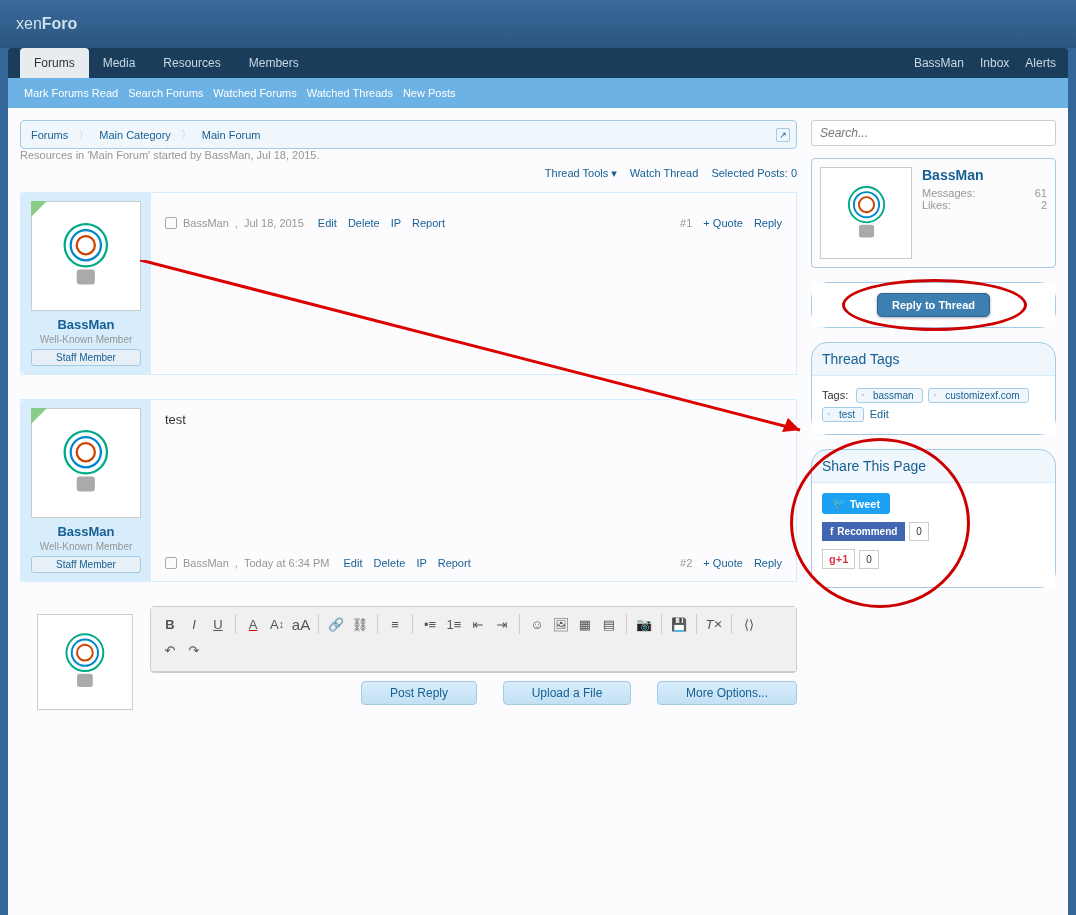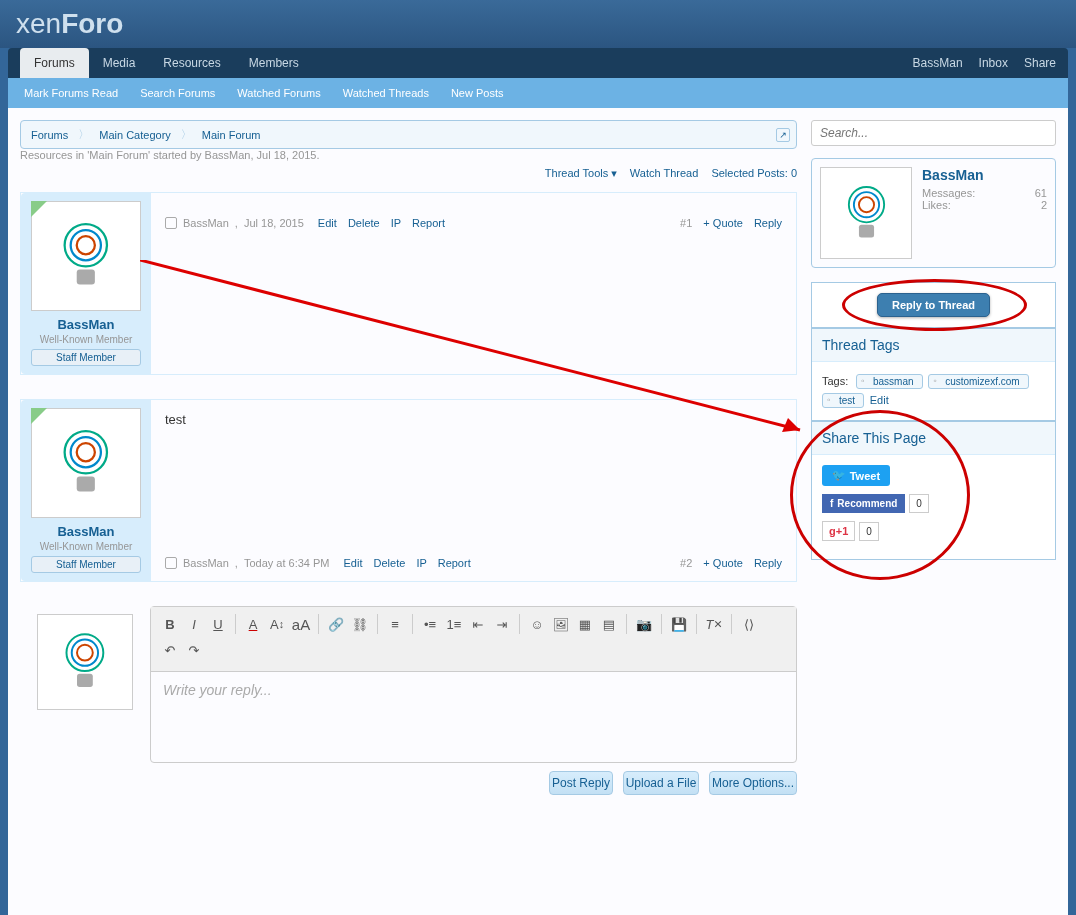--- a/index.html
+++ b/index.html
@@ -1,26 +1,26 @@
 <!DOCTYPE html>
 <html><head>
 <meta charset="utf-8">
 <style>
 * { box-sizing: border-box; margin: 0; padding: 0; }
 body { font-family: "Lucida Grande", "Trebuchet MS", Helvetica, Arial, sans-serif; font-size: 13px; background: #336699; color: #333; }
 .header { background: linear-gradient(#3a6a99, #2b5581); height: 48px; display: flex; align-items: center; padding: 0 16px; }
-.logo { color: #cfe0ee; font-size: 28px; font-weight: normal; }
+.logo { color: #cfe0ee; font-size: 16px; font-weight: normal; }
 .logo b { font-weight: bold; }
 .navbar { background: #1a3d5c; display: flex; align-items: center; padding: 0 12px; height: 30px; border-radius: 4px 4px 0 0; margin: 0 8px; justify-content: space-between; }
 .nav-left { display: flex; align-items: center; height: 100%; }
 .nav-tab { color: #c8d8e4; padding: 0 14px; height: 100%; display: flex; align-items: center; font-size: 12px; cursor: pointer; }
 .nav-tab.active { background: #e8ecef; color: #333; border-radius: 4px 4px 0 0; }
 .nav-right { display: flex; align-items: center; color: #c8d8e4; font-size: 12px; gap: 16px; }
 .nav-right span { cursor: pointer; }
-.subnav { background: #6cb2e4; height: 30px; display: flex; align-items: center; padding: 12px 16px; margin: 0 8px; gap: 22px; }
+.subnav { background: #6cb2e4; height: 30px; display: flex; align-items: center; padding: 12px 16px; margin: 0 8px; gap: 10px; }
 .subnav a { color: #fff; font-size: 11px; text-decoration: none; cursor: pointer; }
 .content { background: #fcfcff; margin: 0 8px 8px; padding: 12px; display: flex; gap: 14px; border-radius: 0 0 4px 4px; min-height: 830px; }
 .main { flex: 1; }
 .sidebar { width: 245px; }
 .breadcrumb { border: 1px solid #a5cae4; background: #f0f7fc; padding: 6px 10px; border-radius: 4px; font-size: 11px; color: #176093; display: flex; align-items: center; gap: 10px; position: relative; }
 .breadcrumb a { color: #176093; text-decoration: none; }
 .breadcrumb .sep { color: #a5cae4; }
 .breadcrumb .popout { position: absolute; right: 6px; top: 50%; transform: translateY(-50%); width: 14px; height: 14px; border: 1px solid #a5cae4; border-radius: 2px; font-size: 9px; text-align: center; line-height: 12px; color: #176093; cursor:pointer; }
 h1.title { font-size: 24px; font-weight: normal; color: #141414; margin: 10px 0 4px; }
 .desc { font-size: 11px; color: #969696; margin-bottom: 6px; }
@@ -47,28 +47,28 @@
 .editor-avatar { width: 130px; padding: 8px; }
 .editor-avatar .avatar { width:96px; height:96px; }
 .editor-avatar .avatar::before { display:none; }
 .editor { flex: 1; border: 1px solid #ccc; border-radius: 4px; }
 .toolbar { background: #f0f0f0; border-bottom: 1px solid #ccc; padding: 6px 8px; }
 .toolbar-row { display: flex; align-items: center; gap: 2px; margin-bottom: 4px; }
 .tb-btn { width: 22px; height: 22px; border: 1px solid transparent; display: flex; align-items: center; justify-content: center; font-size: 13px; color: #555; cursor: pointer; border-radius:2px; }
 .tb-sep { width: 1px; height: 20px; background: #ccc; margin: 0 4px; }
 .editor-area { padding: 10px 12px; min-height: 90px; font-style: italic; color: #aaa; font-size: 14px; }
 .buttons { text-align: right; margin-top: 8px; }
-.btn { background: linear-gradient(#d7edfc, #c3e0f4); border: 1px solid #a5cae4; color: #176093; padding: 4px 2px; font-size: 12px; border-radius: 4px; cursor: pointer; margin-left: 6px; }
+.btn { background: linear-gradient(#d7edfc, #c3e0f4); border: 1px solid #a5cae4; color: #176093; padding: 4px 28px; font-size: 12px; border-radius: 4px; cursor: pointer; margin-left: 22px; }
 .search-box { width: 100%; padding: 5px 8px; border: 1px solid #ccc; border-radius: 3px; font-size: 12px; margin-bottom: 12px; color:#aaa; font-style:italic; }
 .visitor-panel { border: 1px solid #a5cae4; border-radius: 4px; padding: 8px; display: flex; gap: 10px; margin-bottom: 14px; background:#fcfcff; }
 .visitor-avatar { width: 92px; height: 92px; border: 1px solid #ccc; background: #fff; display:flex; align-items:center; justify-content:center; }
 .visitor-info { flex: 1; font-size: 11px; color: #969696; }
 .visitor-info .name { color: #176093; font-weight: bold; font-size: 14px; margin-bottom: 4px; }
 .visitor-info dl { display: flex; justify-content: space-between; align-items: flex-end; }
-.sidebar-block { border: 1px solid #a5cae4; background: #f0f7fc; border-radius: 0; }
+.sidebar-block { border: 1px solid #a5cae4; background: #f0f7fc; border-radius: 16px; margin-bottom: 14px; }
 .sidebar-block h3 { color: #176093; font-size: 14px; font-weight: normal; padding: 8px 10px; border-bottom: 1px solid #d7edfc; }
 .sidebar-block .body { padding: 10px; background: #fff; }
 .reply-thread-wrap { text-align: center; padding: 14px; position: relative; }
 .reply-thread-btn { background: linear-gradient(#4a9, #176093); background: #3d7fb0; border: 1px solid #2b628f; color: #fff; padding: 5px 14px; border-radius: 5px; font-size: 11px; font-weight: bold; cursor: pointer; box-shadow: 0 1px 3px rgba(0,0,0,.3); }
 .tag-item { display: inline-block; border: 1px solid #a5cae4; background: #f0f7fc; color: #176093; font-size: 10px; padding: 1px 8px 1px 16px; border-radius: 3px; margin: 2px 2px 2px 0; position: relative; }
 .tag-item::before { content: "◦"; position: absolute; left: 4px; top: 0; color: #999; }
 .tags-label { font-size: 11px; color: #333; font-weight: normal; margin-right: 4px; }
 .tags-edit { color: #176093; font-size: 11px; cursor: pointer; }
 .tweet-btn { background: #1da1f2; color: #fff; border: none; padding: 4px 10px; border-radius: 3px; font-size: 11px; font-weight:bold; cursor: pointer; display:inline-flex; align-items:center; gap:4px; }
 .fb-btn { background: #4267b2; color: #fff; border: none; padding: 4px 8px; font-size: 10px; font-weight: bold; cursor: pointer; display:inline-flex; align-items:center; gap:4px; }
@@ -89,21 +89,21 @@
 <div class="navbar">
   <div class="nav-left">
     <a class="nav-tab active">Forums</a>
     <a class="nav-tab">Media</a>
     <a class="nav-tab">Resources</a>
     <a class="nav-tab">Members</a>
   </div>
   <div class="nav-right">
     <span>BassMan</span>
     <span>Inbox</span>
-    <span>Share</span>
+    <span>Alerts</span>
   </div>
 </div>
 
 <div class="subnav">
   <a>Mark Forums Read</a>
   <a>Search Forums</a>
   <a>Watched Forums</a>
   <a>Watched Threads</a>
   <a>New Posts</a>
 </div>
@@ -257,21 +257,20 @@
                   <sub>✕</sub>
                 </span>
               <span class="tb-sep"></span>
               <span class="tb-btn">⟨⟩</span>
             </div>
             <div class="toolbar-row">
               <span class="tb-btn">↶</span>
               <span class="tb-btn">↷</span>
             </div>
           </div>
-          <div class="editor-area">Write your reply...</div>
         </div>
         <div class="buttons">
           <button class="btn">Post Reply</button>
           <button class="btn">Upload a File</button>
           <button class="btn">More Options...</button>
         </div>
       </div>
     </div>
 
     <svg class="arrow-anno" style="top:140px; left:120px; width:680px; height:200px;" viewBox="0 0 680 200">

